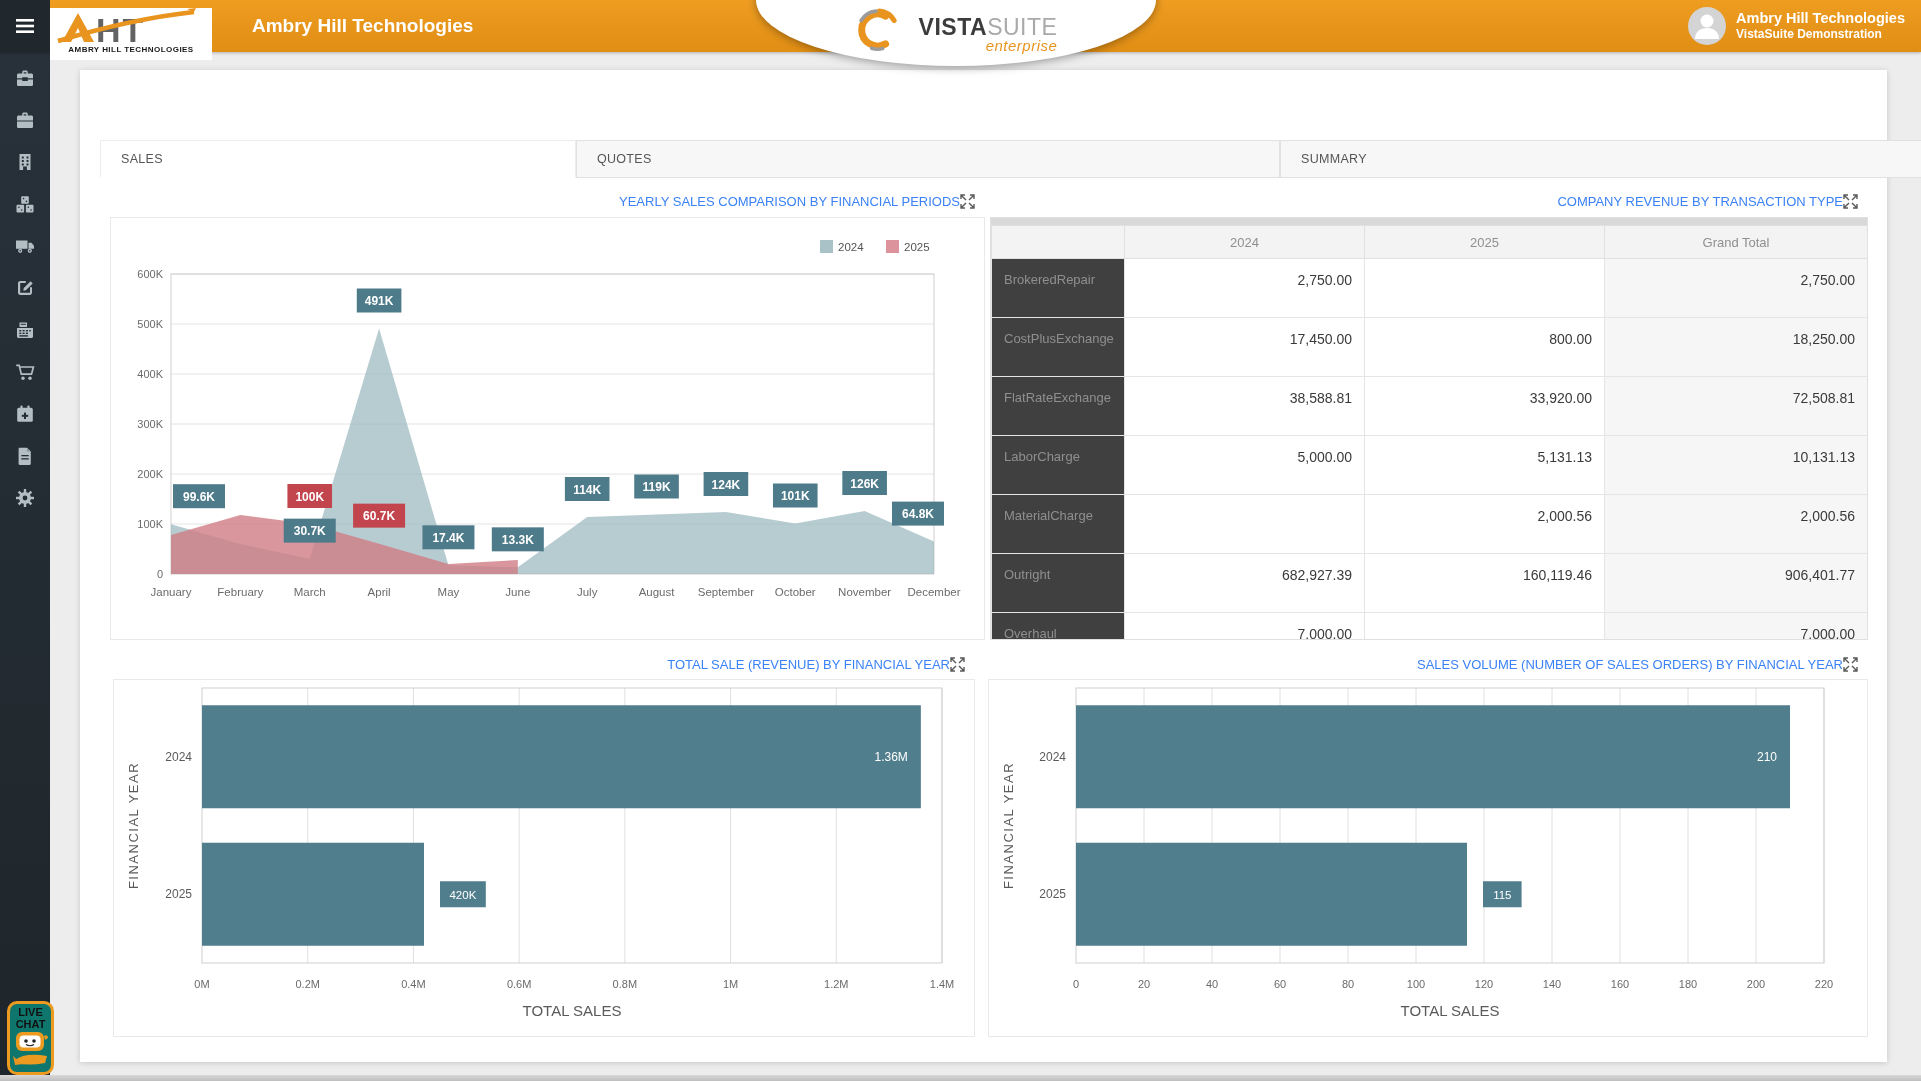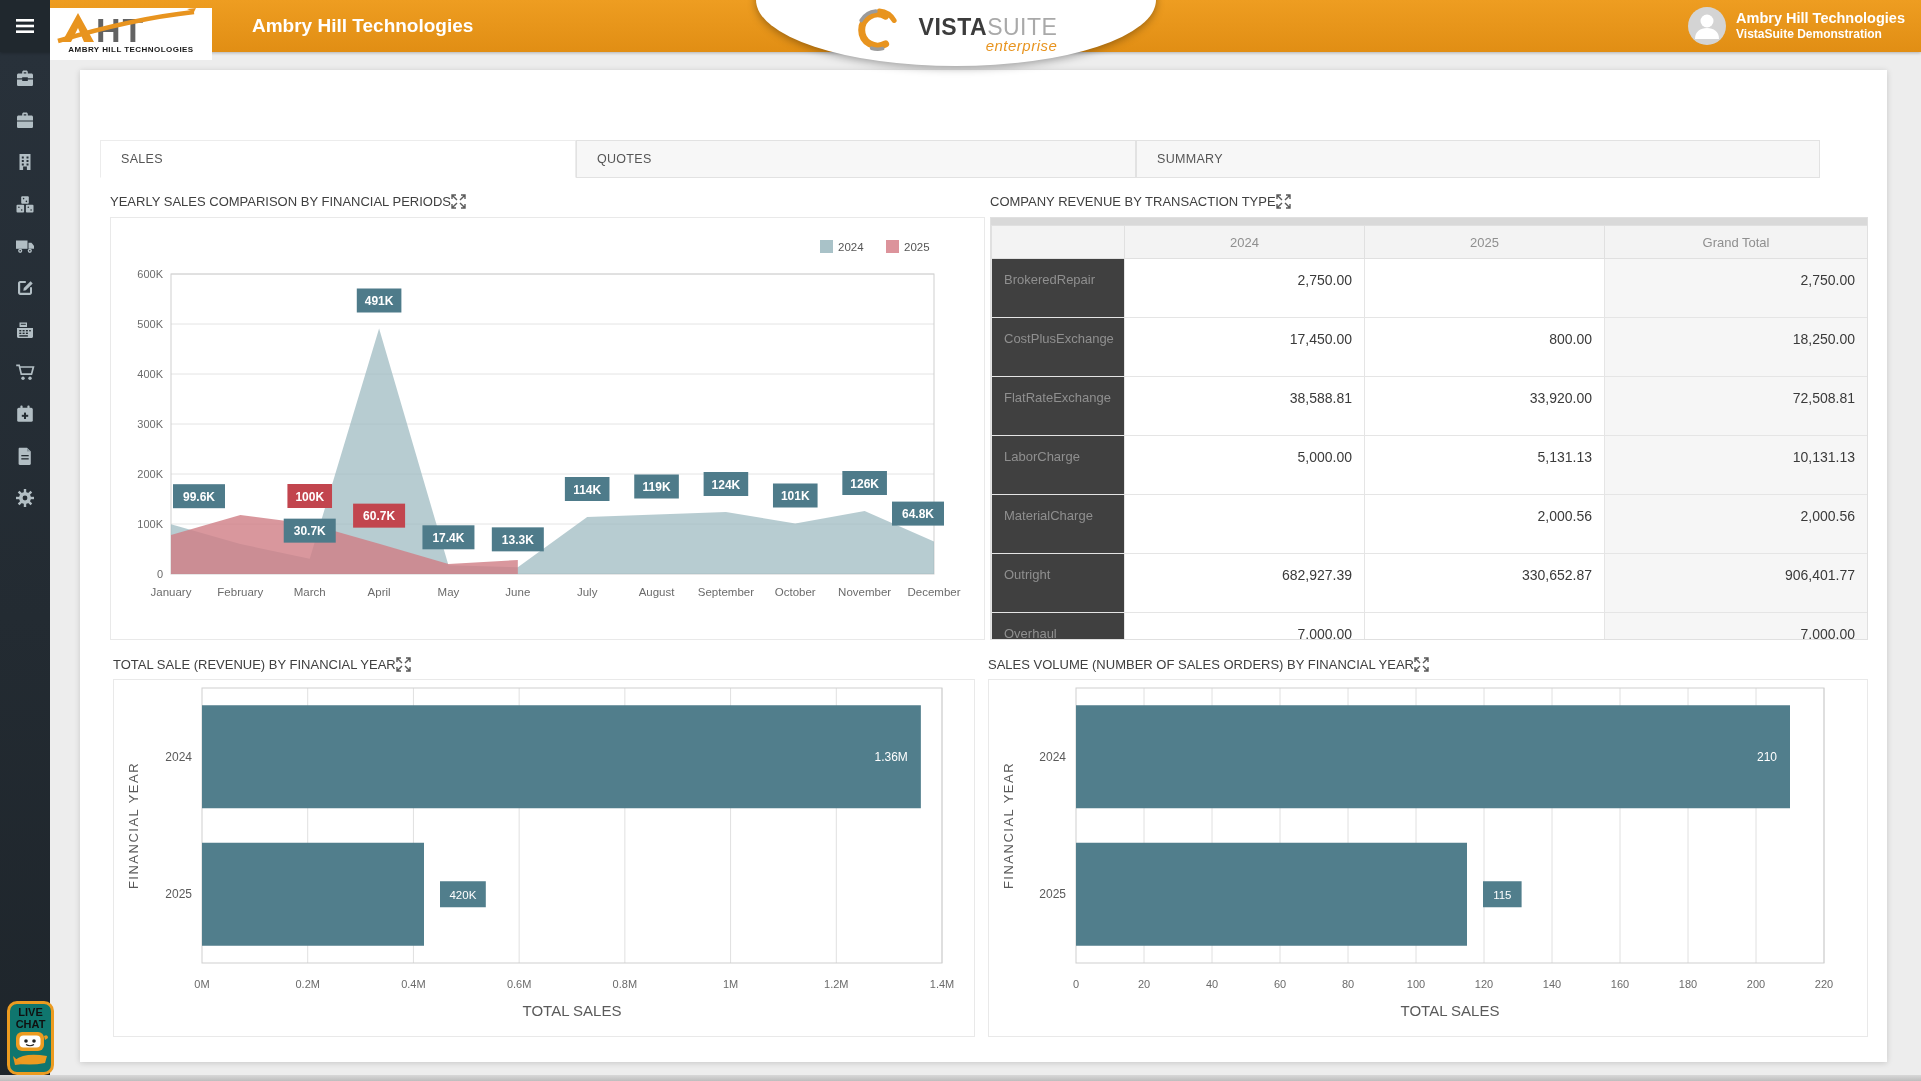--- a/index.html
+++ b/index.html
@@ -46,26 +46,26 @@
 
   
   .card{position:absolute;left:80px;top:70px;width:1807px;height:992px;background:#fff;
         box-shadow:0 1px 6px rgba(0,0,0,.16);}
   .page-title{position:absolute;top:24px;left:0;width:100%;text-align:center;font-size:14.5px;
               color:#3f3f3f;letter-spacing:.3px;}
   .tabs{position:absolute;left:20px;top:70px;height:38px;display:flex;}
   .tab{box-sizing:border-box;height:38px;line-height:36px;padding-left:20px;font-size:12.5px;
        color:#555;background:#f7f7f7;border:1px solid #e2e2e2;letter-spacing:.3px;cursor:pointer;}
   .tab:nth-child(1){width:476px;}
-  .tab:nth-child(2){width:560px;}
+  .tab:nth-child(2){width:704px;}
   .tab:nth-child(3){width:684px;}
   .tab.active{background:#fff;border-color:#ececec;border-bottom:1px solid #fff;}
 
-  .panel-title{position:absolute;display:flex;justify-content:flex-start;align-items:center;
-               font-size:13px;color:#404040;height:18px;}
+  .panel-title{position:absolute;display:flex;justify-content:flex-end;align-items:center;
+               font-size:13px;color:#3b82f6;height:18px;}
   .panel-title .ttl{white-space:nowrap;}
   .expand{cursor:pointer;padding-right:10px;display:flex;align-items:center;}
   .panel-box{position:absolute;border:1px solid #e9e9e9;background:#fff;box-sizing:content-box;}
 
   #pt1{left:30px;top:122px;width:875px;}
   #box1{left:30px;top:147px;width:873px;height:421px;}
   #pt2{left:910px;top:122px;width:878px;}
   #pt3{left:33px;top:585px;width:862px;}
   #box3{left:33px;top:609px;width:860px;height:356px;}
   #pt4{left:908px;top:585px;width:880px;}
@@ -384,21 +384,21 @@
           </tr>
           <tr>
             <td class="rowlab">MaterialCharge</td>
             <td class="val"></td>
             <td class="val">2,000.56</td>
             <td class="val gt">2,000.56</td>
           </tr>
           <tr>
             <td class="rowlab">Outright</td>
             <td class="val">682,927.39</td>
-            <td class="val">330,652.87</td>
+            <td class="val">160,119.46</td>
             <td class="val gt">906,401.77</td>
           </tr>
           <tr>
             <td class="rowlab">Overhaul</td>
             <td class="val">7,000.00</td>
             <td class="val"></td>
             <td class="val gt">7,000.00</td>
           </tr>
         </tbody>
       </table>

